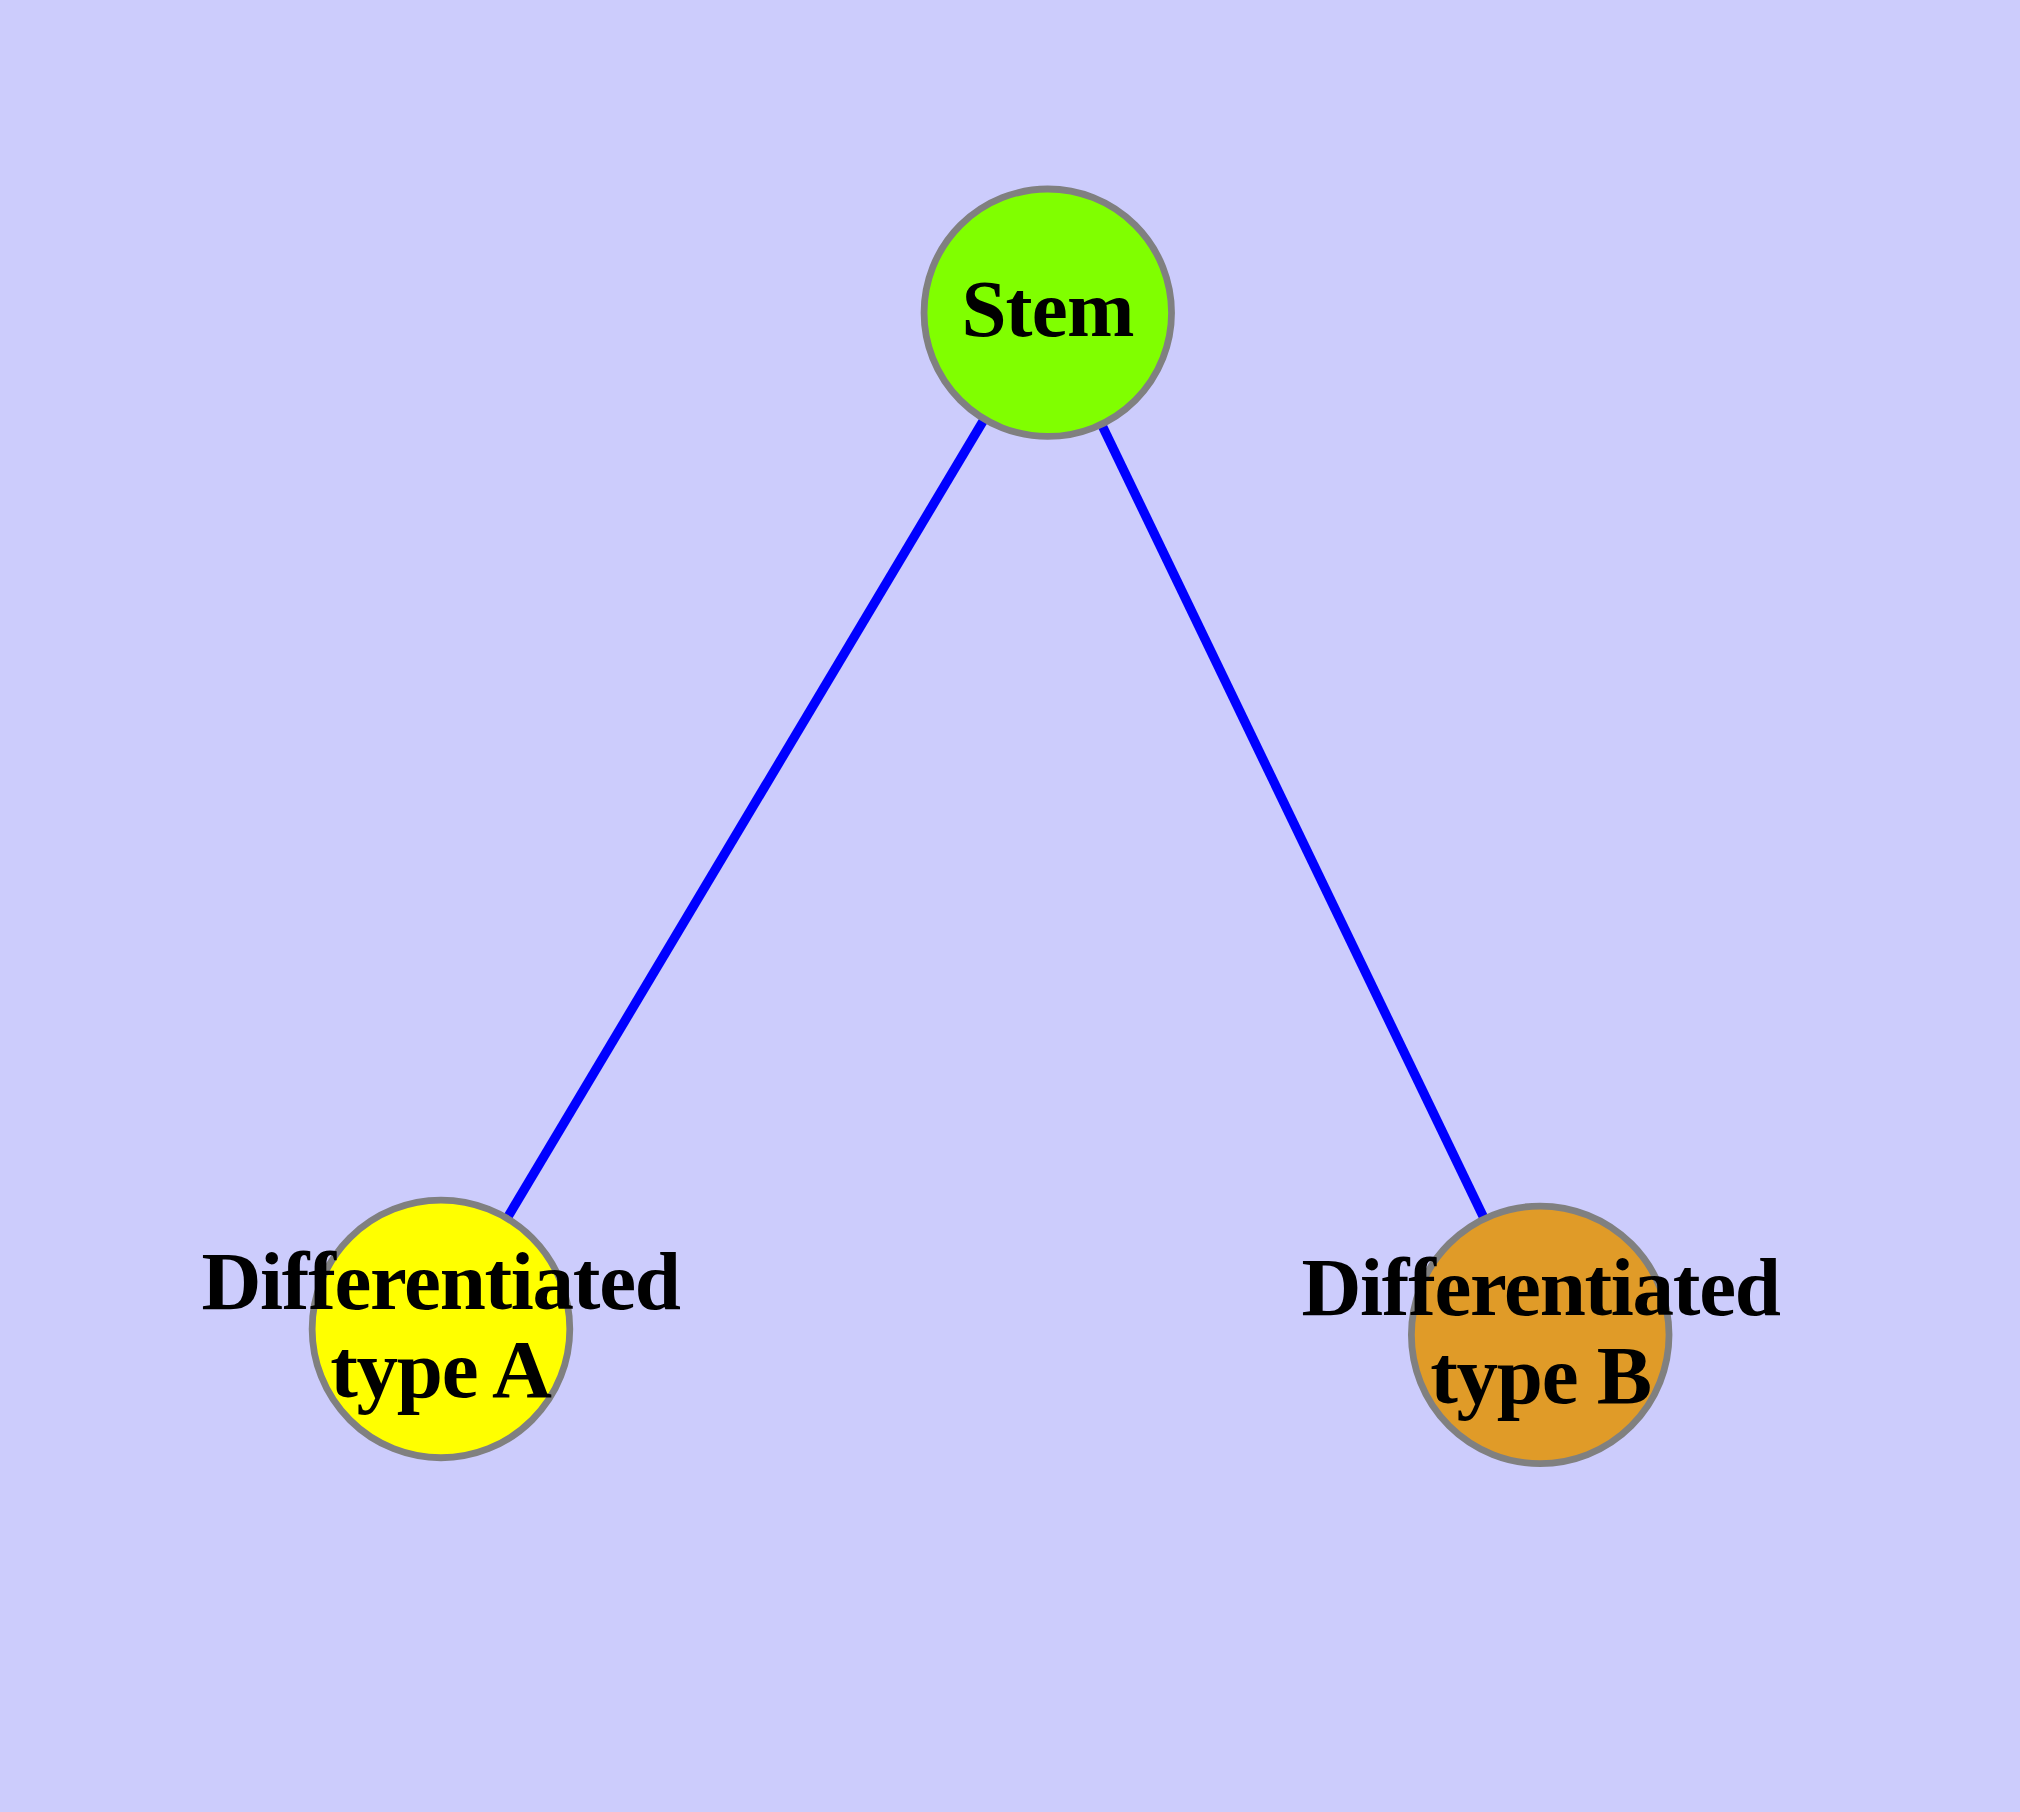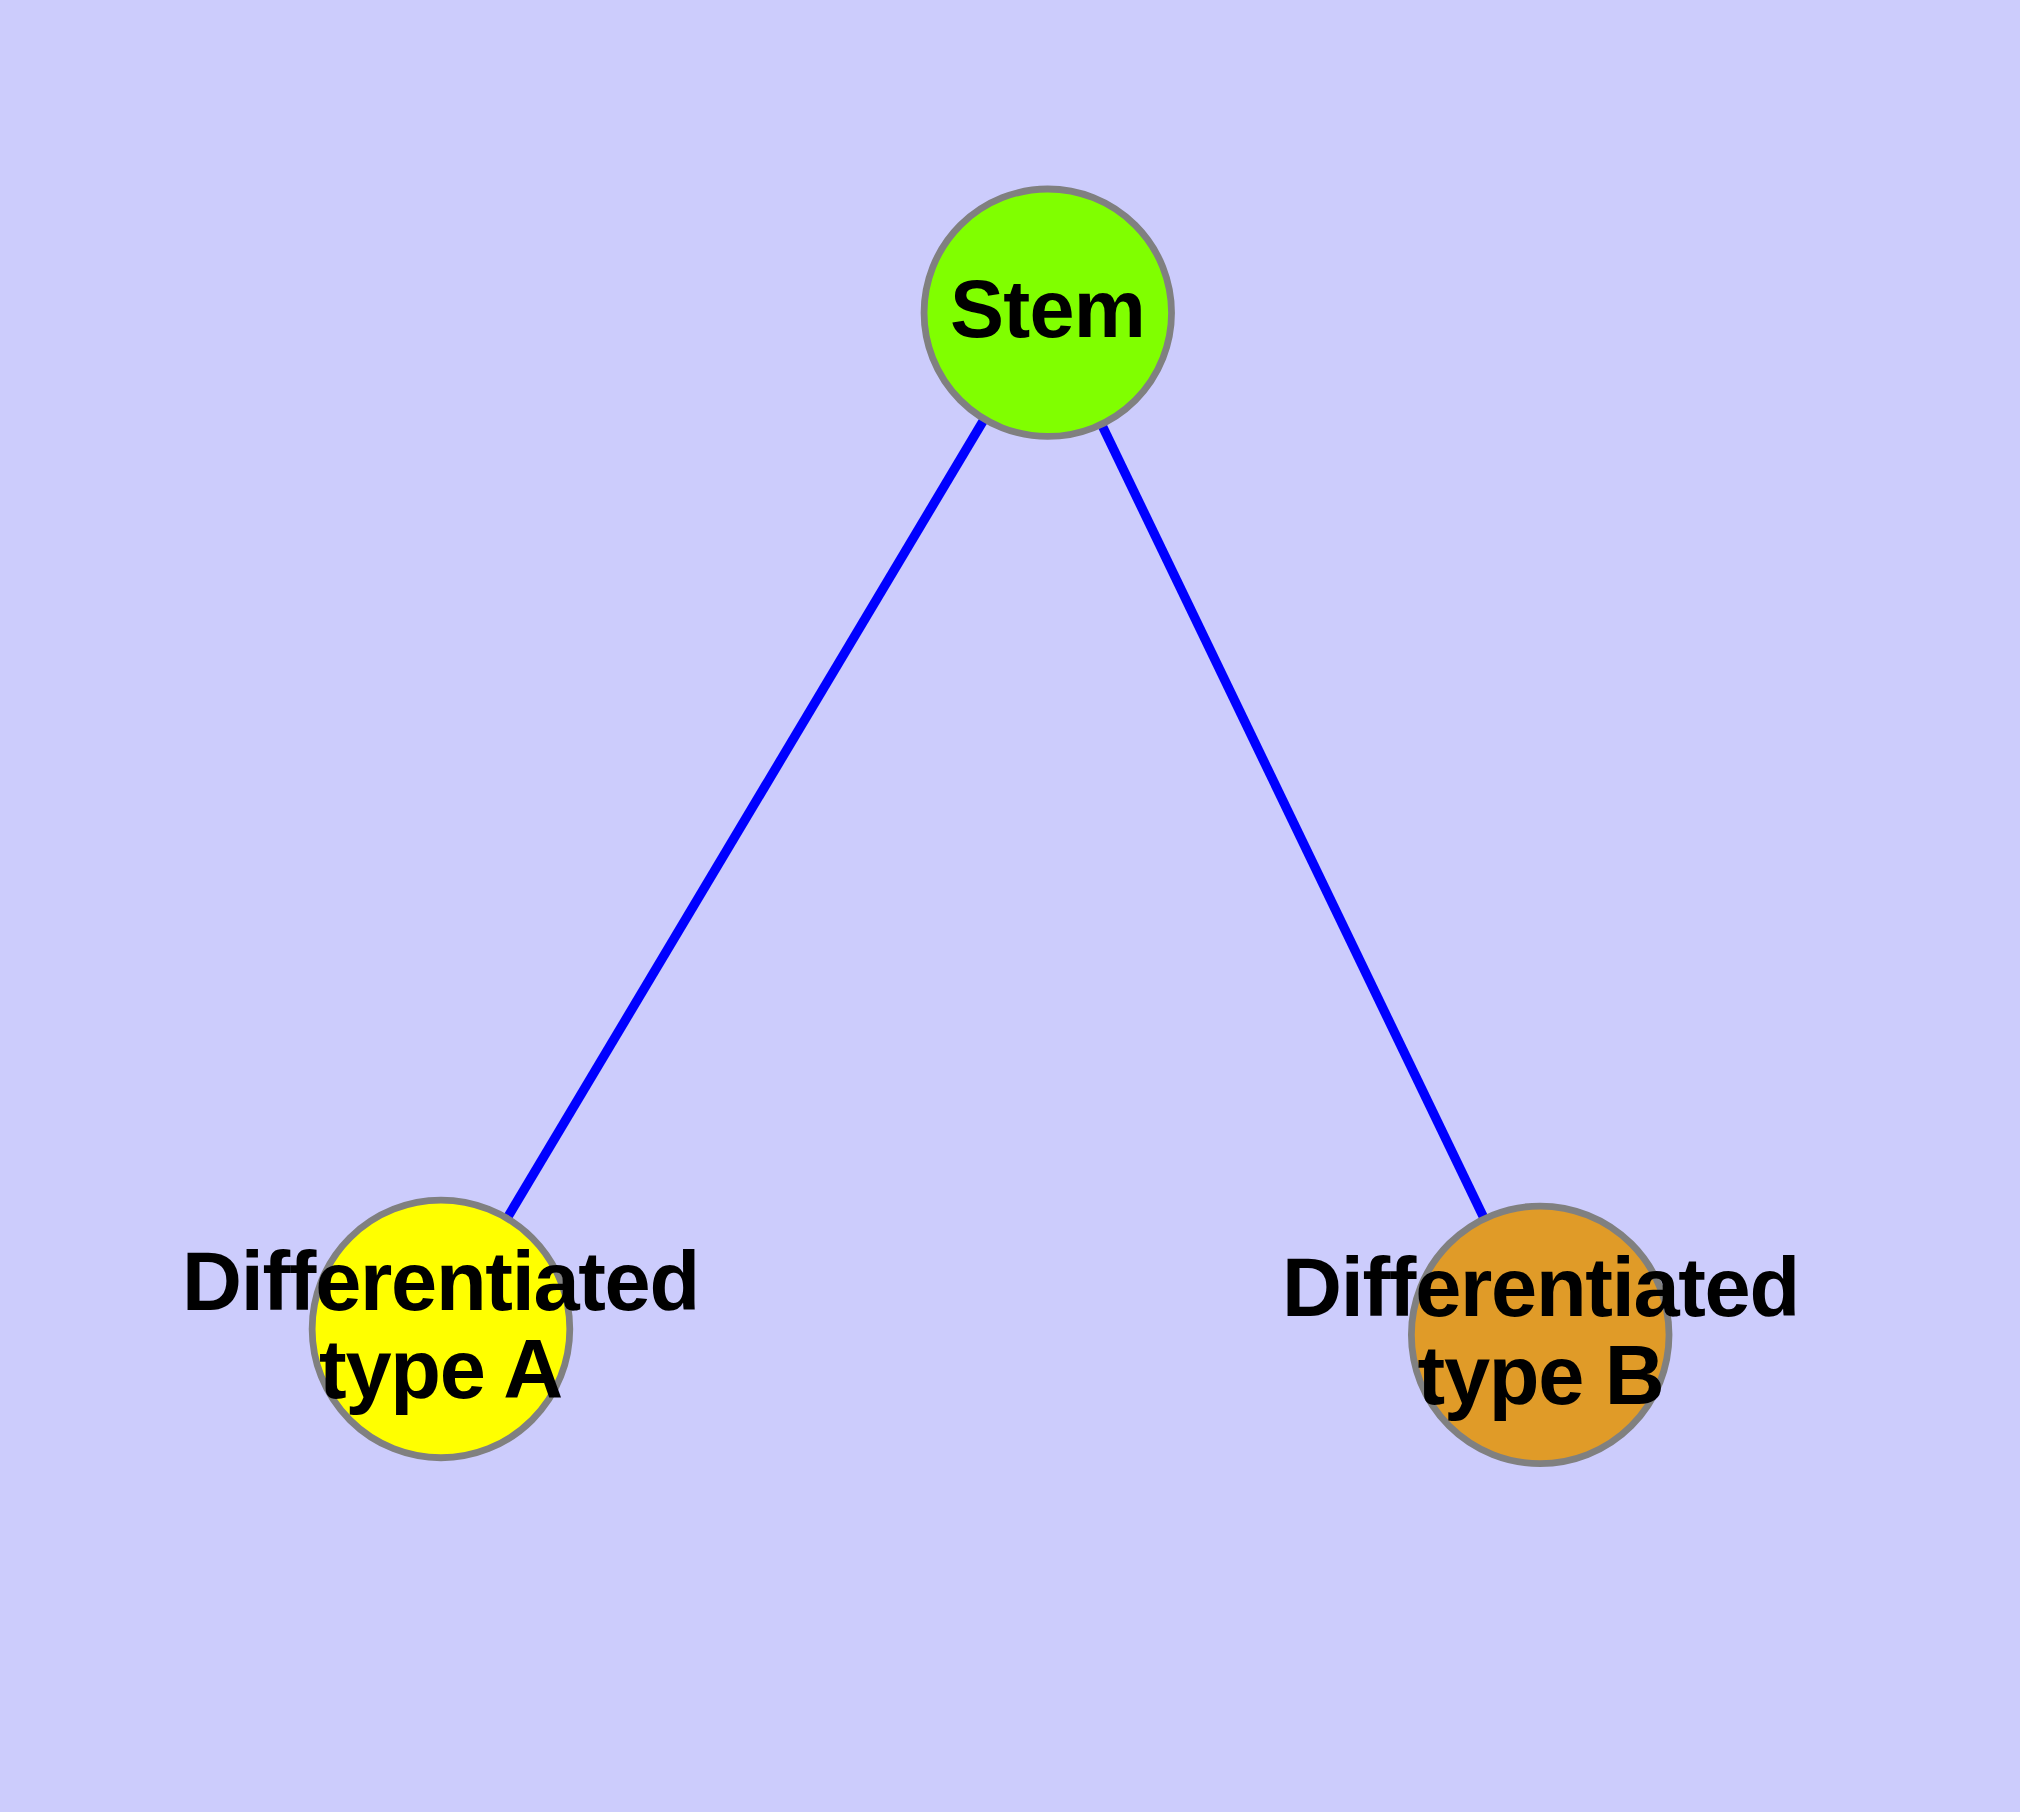--- a/index.html
+++ b/index.html
@@ -22,21 +22,21 @@
     top: 0;
     width: 2021px;
     height: 1812px;
     display: block;
   }
   .node-label {
     position: absolute;
     text-align: center;
     color: #000000;
     font-weight: bold;
-    font-family: Liberation Sans, sans-serif;
+    font-family: Liberation Serif, serif;
     line-height: 1.06;
     white-space: pre;
     pointer-events: none;
     user-select: none;
   }
   .node-label.root {
     font-size: 81px;
     letter-spacing: -0.8px;
   }
   .node-label.leaf {

